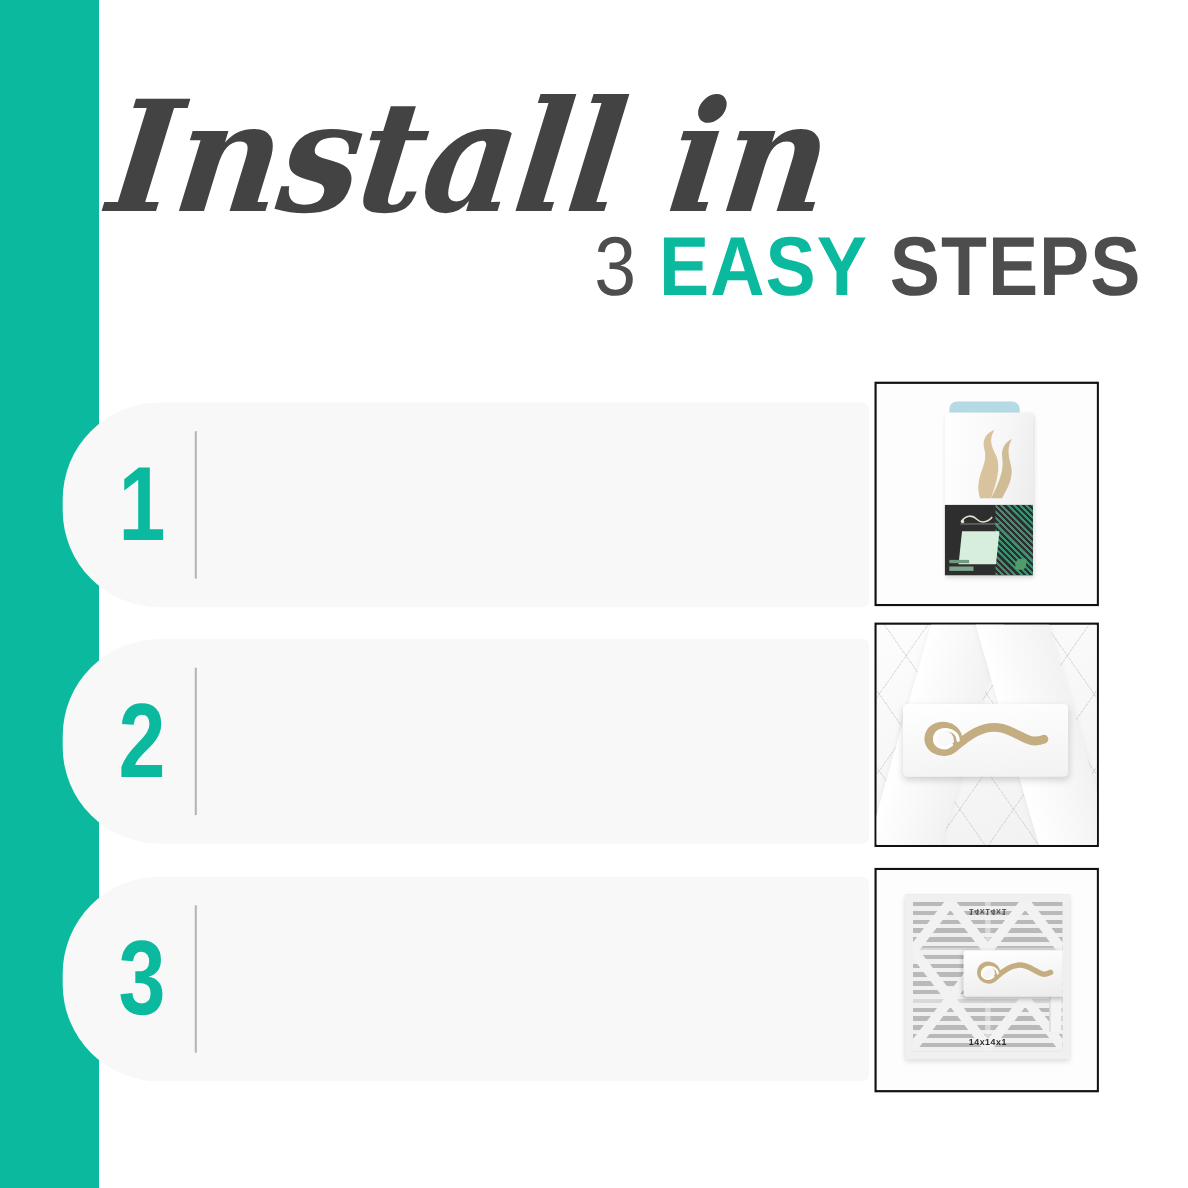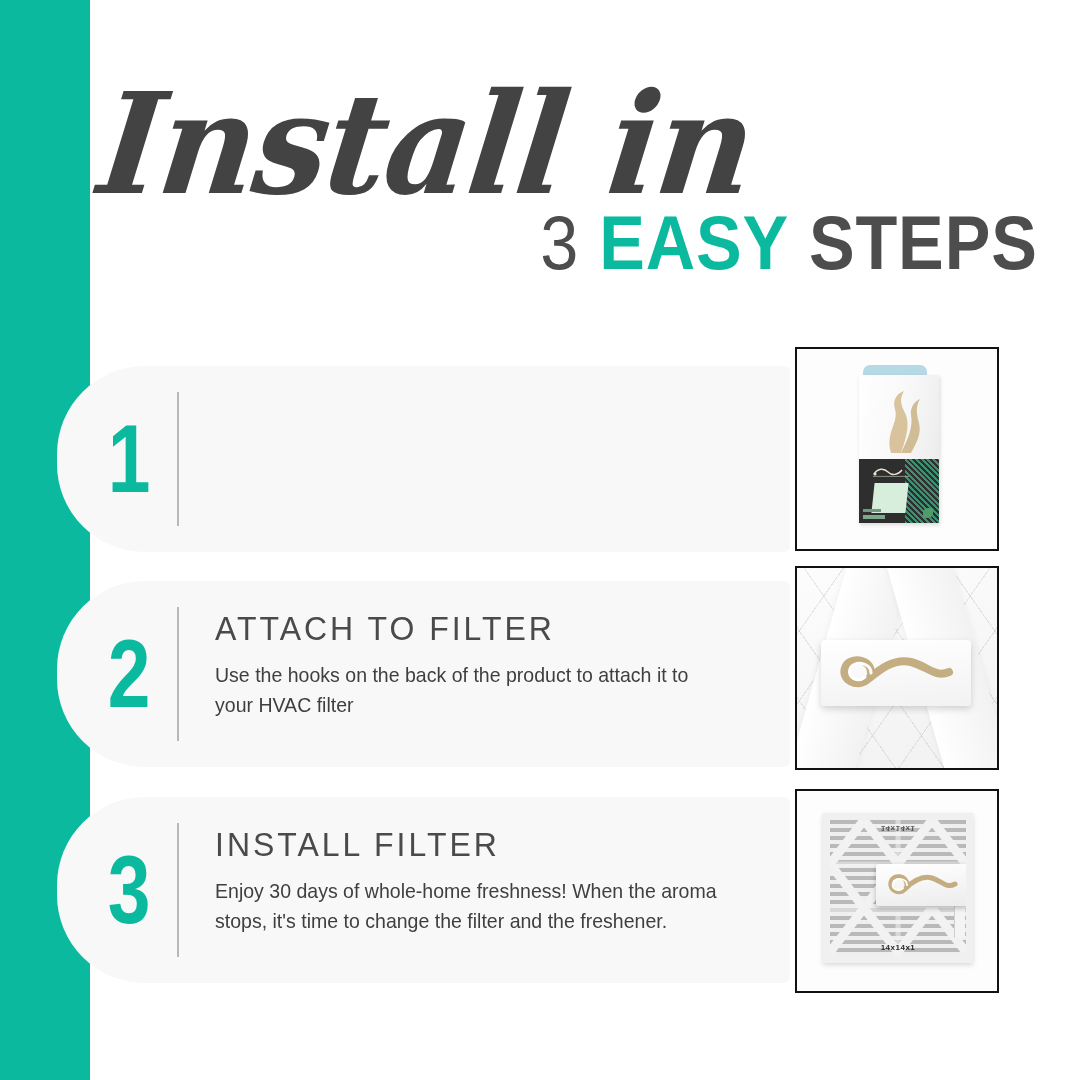--- a/index.html
+++ b/index.html
@@ -329,47 +329,39 @@
         <div class="pkg-band-strip2"></div>
         <div class="pkg-band-leaf"></div>
       </div>
     </div>
   </div>
 </div>
 
 <div class="step-card" id="card-2">
   <div class="step-number">2</div>
   <div class="step-divider"></div>
-  <div class="step-body">
-    <div class="step-heading">ATTACH TO FILTER</div>
-    <div class="step-desc">Use the hooks on the back of the product to attach it to your HVAC filter</div>
-  </div>
 </div>
 
 <div class="photo-frame" id="photo-2">
   <div class="photo-inner">
     <div class="quilt"></div>
     <div class="quilt-v1"></div>
     <div class="quilt-v2"></div>
     <div class="device">
       <svg class="device-wave" viewBox="0 0 130 50">
         <path d="M40 25 C40 10 18 8 14 20 C10 32 26 40 36 32 C48 22 62 10 80 14 C96 18 104 30 118 24" stroke="#c4ad80" stroke-width="8" fill="none" stroke-linecap="round"></path>
         <path d="M40 25 C40 14 22 12 19 21 C16 30 27 35 34 29" stroke="#ffffff" stroke-width="3" fill="none" stroke-linecap="round"></path>
       </svg>
     </div>
   </div>
 </div>
 
 <div class="step-card" id="card-3">
   <div class="step-number">3</div>
   <div class="step-divider"></div>
-  <div class="step-body">
-    <div class="step-heading">INSTALL FILTER</div>
-    <div class="step-desc">Enjoy 30 days of whole-home freshness! When the aroma stops, it's time to change the filter and the freshener.</div>
-  </div>
 </div>
 
 <div class="photo-frame" id="photo-3">
   <div class="photo-inner">
     <div class="filter-outer">
       <div class="filter-media"></div>
       <svg class="filter-mesh" viewBox="0 0 136 136" preserveAspectRatio="none">
         <path d="M0 44 L34 0 L68 44 L102 0 L136 44 L102 88 L136 132
                  M68 44 L34 88 L68 132 L102 88 L68 44
                  M0 44 L34 88 L0 132" stroke="#f2f2f2" stroke-width="9" fill="none"></path>

